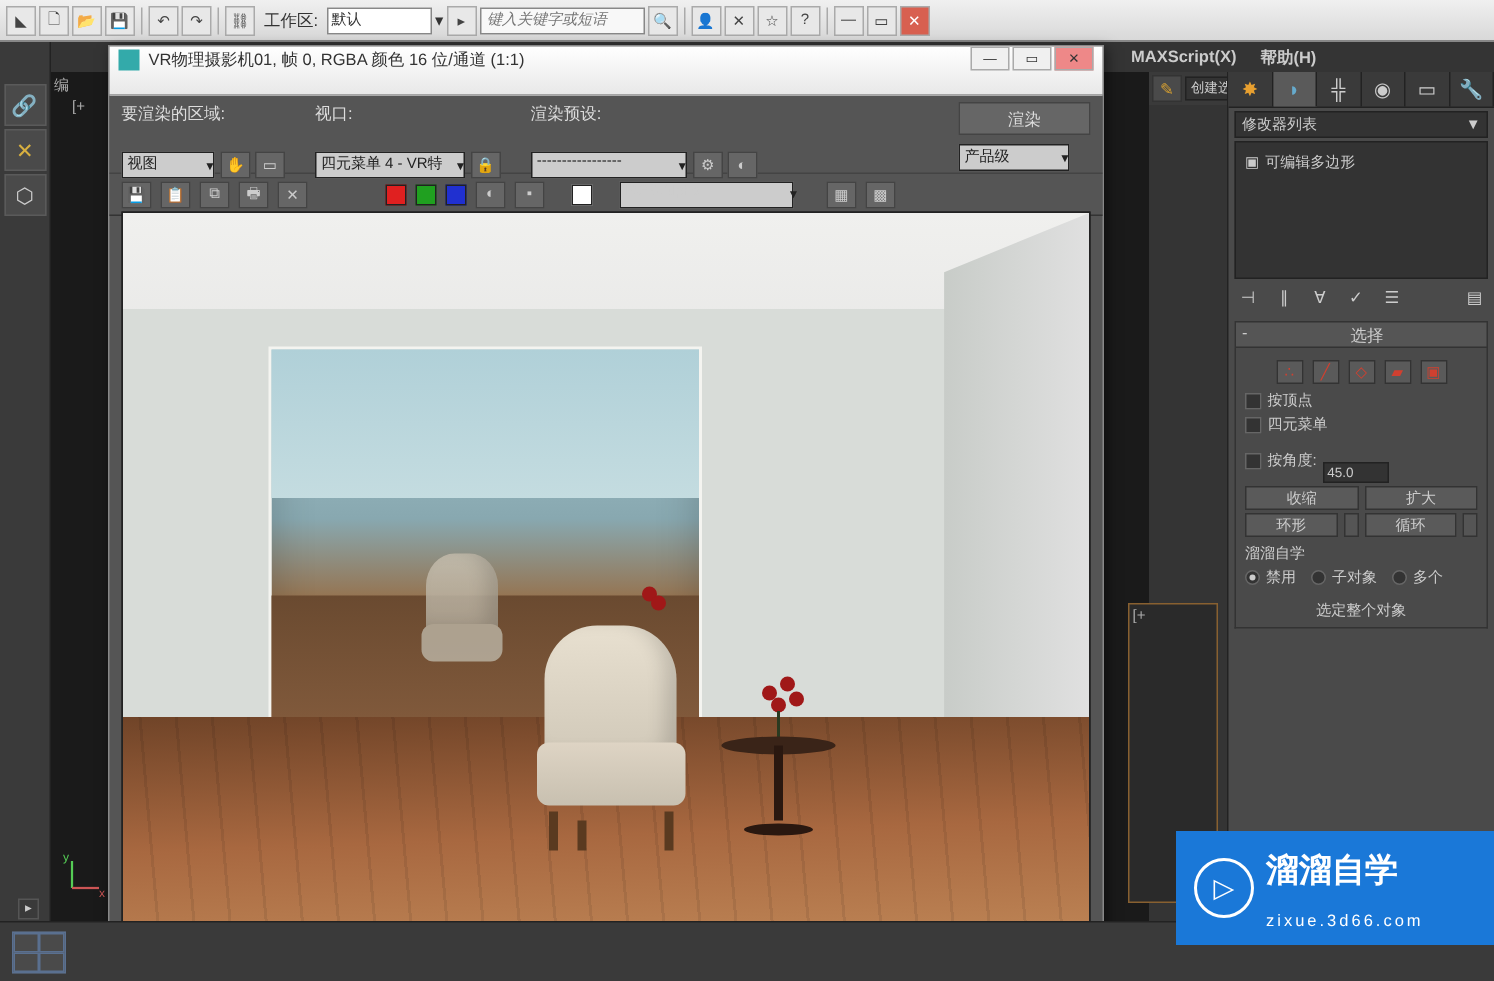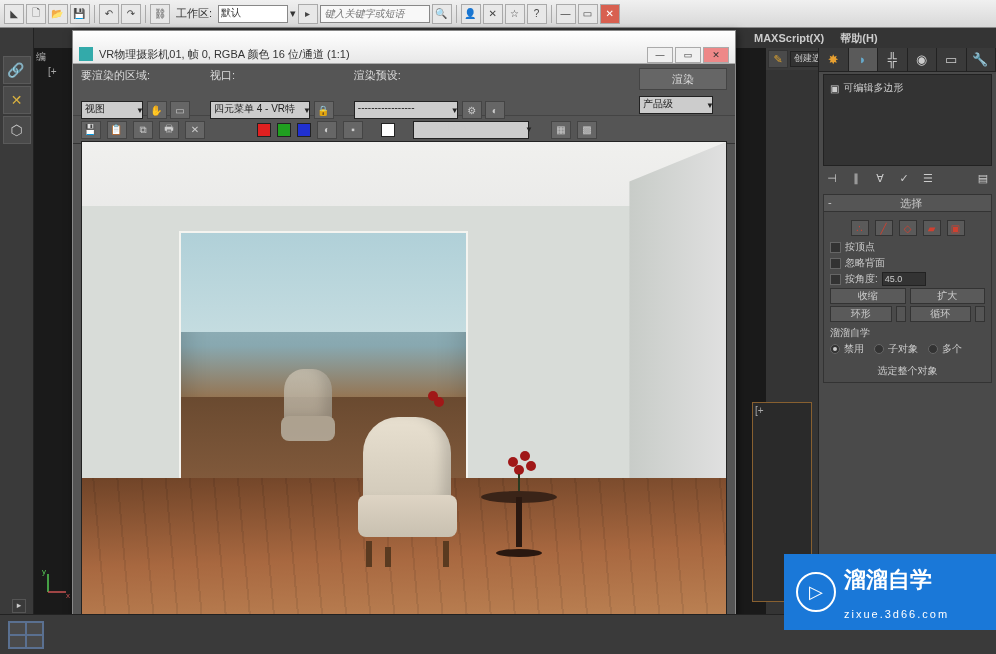--- a/index.html
+++ b/index.html
@@ -21,21 +21,21 @@
 
 .left-strip { position: absolute; left: 0; top: 28px; width: 34px; bottom: 40px; background: #3a3a3a; border-right: 1px solid #222; padding-top: 26px; }
 .left-strip .lbtn { width: 28px; height: 28px; margin: 2px auto; background: #4a4a4a; border: 1px solid #5a5a5a; display: flex; align-items: center; justify-content: center; font-size: 14px; cursor: pointer; }
 
 
 .viewport-bg { position: absolute; left: 34px; top: 48px; right: 230px; bottom: 40px; background: #1a1a1a; }
 .vp-label { position: absolute; color: #aaa; font-size: 10px; }
 
 
 .render-window { position: absolute; left: 72px; top: 30px; width: 664px; height: 616px; background: #555; border: 1px solid #888; box-shadow: 2px 2px 8px rgba(0,0,0,0.5); }
-.rw-titlebar { height: 24px; background: linear-gradient(#fff, #e8e8e8); display: flex; align-items: flex-start; padding: 16px 6px; border-bottom: 1px solid #aaa; }
+.rw-titlebar { height: 24px; background: linear-gradient(#fff, #e8e8e8); display: flex; align-items: flex-end; padding: 16px 6px; border-bottom: 1px solid #aaa; }
 .rw-icon { width: 14px; height: 14px; background: #3aa; margin-right: 6px; }
 .rw-title { flex: 1; color: #333; font-size: 11px; }
 .rw-winbtn { width: 26px; height: 16px; background: #f0f0f0; border: 1px solid #aaa; margin-left: 2px; font-size: 9px; text-align: center; line-height: 14px; color: #333; cursor: pointer; }
 .rw-winbtn.close { background: #e88; }
 
 
 .rw-row1 { height: 52px; background: #555; padding: 4px 8px; display: flex; align-items: flex-start; gap: 20px; border-bottom: 1px solid #444; }
 .rw-group { display: flex; flex-direction: column; gap: 2px; }
 .rw-glabel { color: #ddd; font-size: 11px; margin-bottom: 16px; }
 .rw-grow { display: flex; gap: 3px; align-items: center; }
@@ -84,21 +84,21 @@
 .mod-tb-btn { width: 18px; height: 18px; cursor: pointer; display: flex; align-items: center; justify-content: center; font-size: 11px; }
 
 .rollout-hdr { margin: 6px 4px 0; height: 18px; background: #555; border: 1px solid #333; text-align: center; font-size: 11px; padding-top: 1px; cursor: pointer; }
 .rollout-body { margin: 0 4px; background: #4a4a4a; border: 1px solid #333; border-top: none; padding: 4px 6px; font-size: 10px; }
 .sel-icons { display: flex; gap: 6px; justify-content: center; margin: 4px 0; }
 .sel-icon { width: 18px; height: 16px; border: 1px solid #333; background: #5a5a5a; cursor: pointer; color: #d04030; display: flex; align-items: center; justify-content: center; font-size: 10px; }
 .chk-row { display: flex; align-items: center; gap: 4px; margin: 2px 0; }
 .chk { width: 11px; height: 11px; background: #333; border: 1px solid #666; }
 .radio { width: 10px; height: 10px; border-radius: 50%; background: #333; border: 1px solid #666; }
 .radio.on::after { content: ""; display: block; width: 4px; height: 4px; background: #ccc; border-radius: 50%; margin: 2px; }
-.spinner { width: 44px; height: 14px; background: #333; border: 1px solid #222; color: #ccc; font-size: 9px; padding: 0 2px; display: inline-flex; align-items: center; }
+.spinner { width: 44px; height: 14px; background: #333; border: 1px solid #222; color: #ccc; font-size: 9px; padding: 0 2px; display: inline-flex; align-items: center; margin-top: 16px; }
 .pbtn { flex: 1; height: 16px; background: #5a5a5a; border: 1px solid #333; font-size: 10px; text-align: center; cursor: pointer; }
 .btn-row { display: flex; gap: 4px; margin: 2px 0; }
 
 
 .bottom-bar { position: absolute; left: 0; right: 0; bottom: 0; height: 40px; background: #3a3a3a; border-top: 1px solid #222; }
 .axis-tripod { position: absolute; left: 42px; bottom: 56px; width: 30px; height: 30px; }
 
 
 .watermark { position: absolute; right: 0; bottom: 24px; width: 212px; height: 76px; background: #1a78d8; display: flex; align-items: center; padding: 0 12px; gap: 8px; }
 .wm-play { width: 40px; height: 40px; border: 2px solid #fff; border-radius: 50%; display: flex; align-items: center; justify-content: center; color: #fff; font-size: 18px; }
@@ -292,20 +292,24 @@
 
 <div class="cmd-panel">
   <div class="cmd-tabs">
     <div class="cmd-tab" style="color:#e8a030">✸</div>
     <div class="cmd-tab active" style="color:#6ac">◗</div>
     <div class="cmd-tab">╬</div>
     <div class="cmd-tab">◉</div>
     <div class="cmd-tab">▭</div>
     <div class="cmd-tab">🔧</div>
   </div>
+  <div class="modlist-label">
+    <span>修改器列表</span>
+      <span style="margin-left:auto">▼</span>
+  </div>
   <div class="mod-stack">
     <div class="mod-item">
       <span>▣</span>
       <span>可编辑多边形</span>
     </div>
   </div>
   <div class="mod-toolbar">
     <div class="mod-tb-btn">⊣</div>
     <div class="mod-tb-btn">∥</div>
     <div class="mod-tb-btn">∀</div>
@@ -324,21 +328,21 @@
       <div class="sel-icon">◇</div>
       <div class="sel-icon">▰</div>
       <div class="sel-icon">▣</div>
     </div>
     <div class="chk-row">
         <div class="chk"></div>
         <span>按顶点</span>
       </div>
     <div class="chk-row">
         <div class="chk"></div>
-        <span>忽略背面</span>
+        <span>四元菜单</span>
       </div>
     <div class="chk-row">
         <div class="chk"></div>
         <span>按角度:</span>
       <div class="spinner">45.0</div>
     </div>
     <div class="btn-row">
       <div class="pbtn">收缩</div>
       <div class="pbtn">扩大</div>
     </div>

